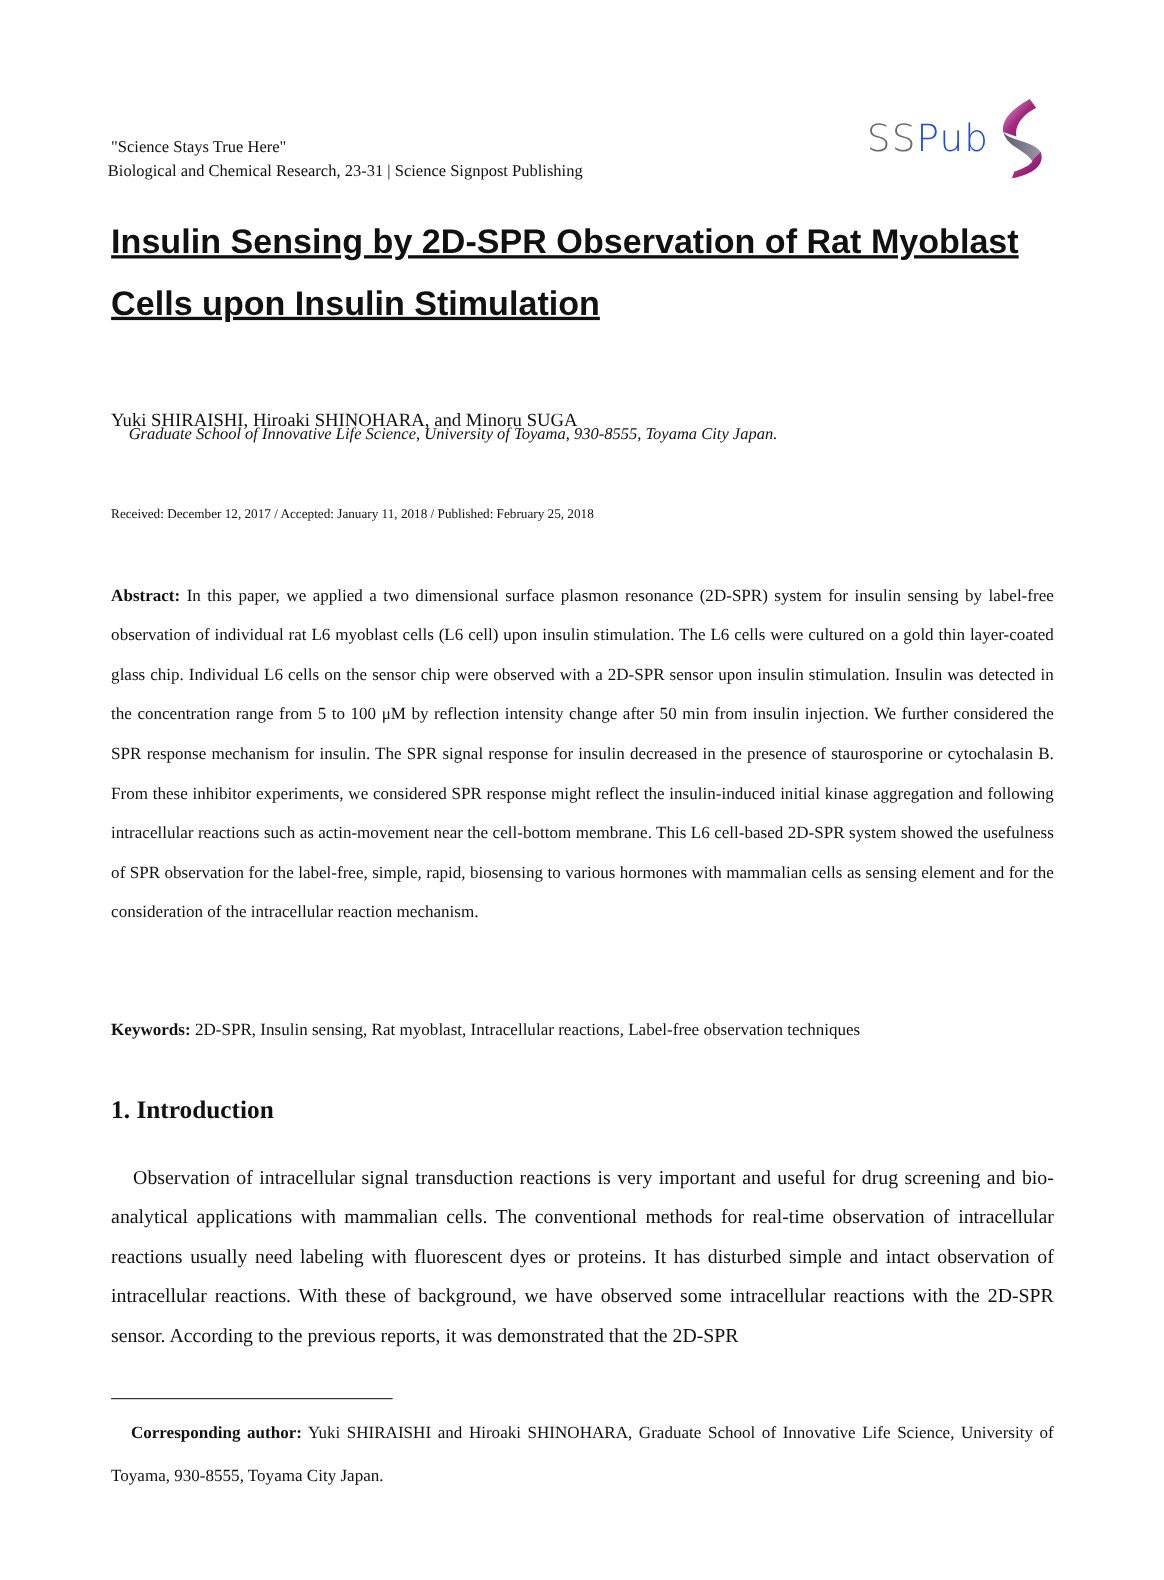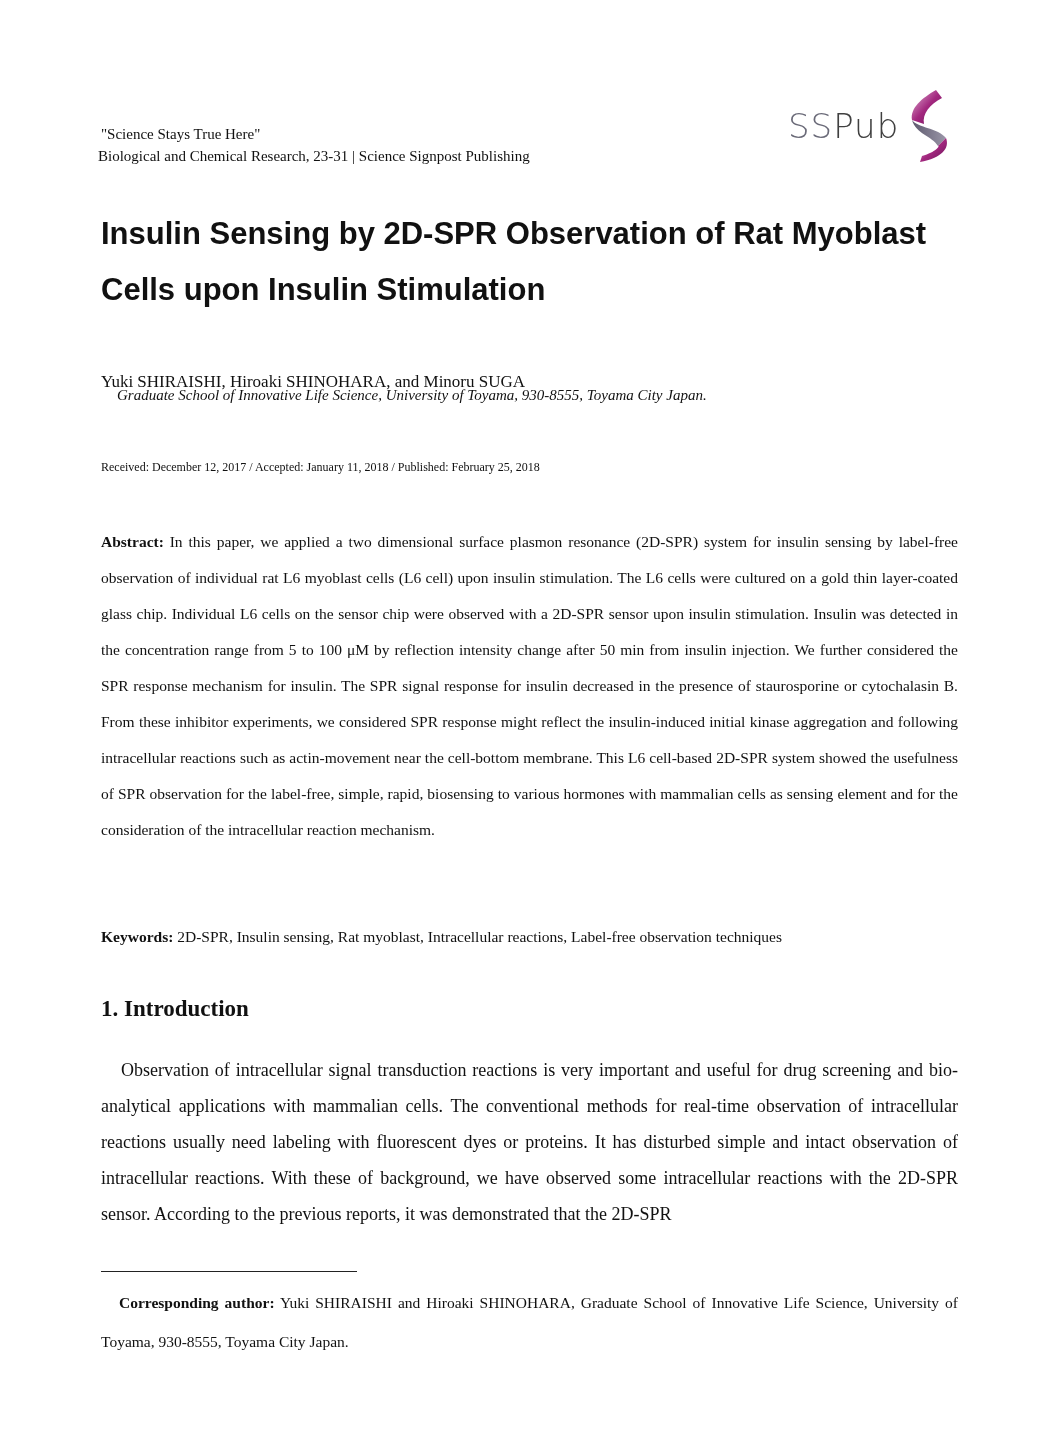--- a/index.html
+++ b/index.html
@@ -5,24 +5,24 @@
   html, body { margin: 0; padding: 0; background: #ffffff; }
   body { width: 1058px; height: 1436px; position: relative; overflow: hidden;
          font-family: "Liberation Serif", serif; color: #111; }
   .abs { position: absolute; }
   .header-line { font-size: 15px; line-height: 20px; white-space: nowrap; }
   #hdr-motto { left: 101px; top: 124px; }
   #hdr-journal { left: 98px; top: 146px; }
   #logo { left: 786px; top: 88px; width: 170px; height: 76px; }
   .logo-text { position: absolute; left: 2px; top: 18px; font-family: "DejaVu Sans", sans-serif;
                font-weight: 200; font-size: 34px; color: #6a6a78; letter-spacing: 1px; white-space: nowrap; }
-  .logo-text .pub { color: #404040; }
+  .logo-text .pub { color: #1d4ed8; }
   .title { left: 101px; width: 870px; font-family: "Liberation Sans", sans-serif; font-weight: bold;
            font-size: 31px; line-height: 56px; color: #111; }
-  #title { top: 206px; }
+  #title { top: 192px; text-decoration: underline; }
   #authors { left: 101px; top: 372px; font-size: 17px; white-space: nowrap; }
   #affil { left: 101px; top: 387px; font-size: 15px; font-style: italic; white-space: nowrap; margin-left: 16px; }
   #dates { left: 101px; top: 460px; font-size: 12px; white-space: nowrap; }
   .para { left: 101px; width: 857px; font-size: 15.5px; line-height: 36px; text-align: justify; }
   #abstract { top: 524px; }
   #keywords { left: 101px; top: 928px; font-size: 15.5px; white-space: nowrap; }
   #intro-h { left: 101px; top: 996px; font-size: 23px; font-weight: bold; }
   #intro-p { top: 1052px; width: 857px; font-size: 18px; line-height: 36px; text-align: justify; text-indent: 20px; }
   #fn-rule { left: 101px; top: 1271px; width: 256px; height: 1px; background: #222; }
   #footnote { left: 101px; top: 1283px; width: 857px; font-size: 15.5px; line-height: 39px; text-align: justify; text-indent: 18px; }

